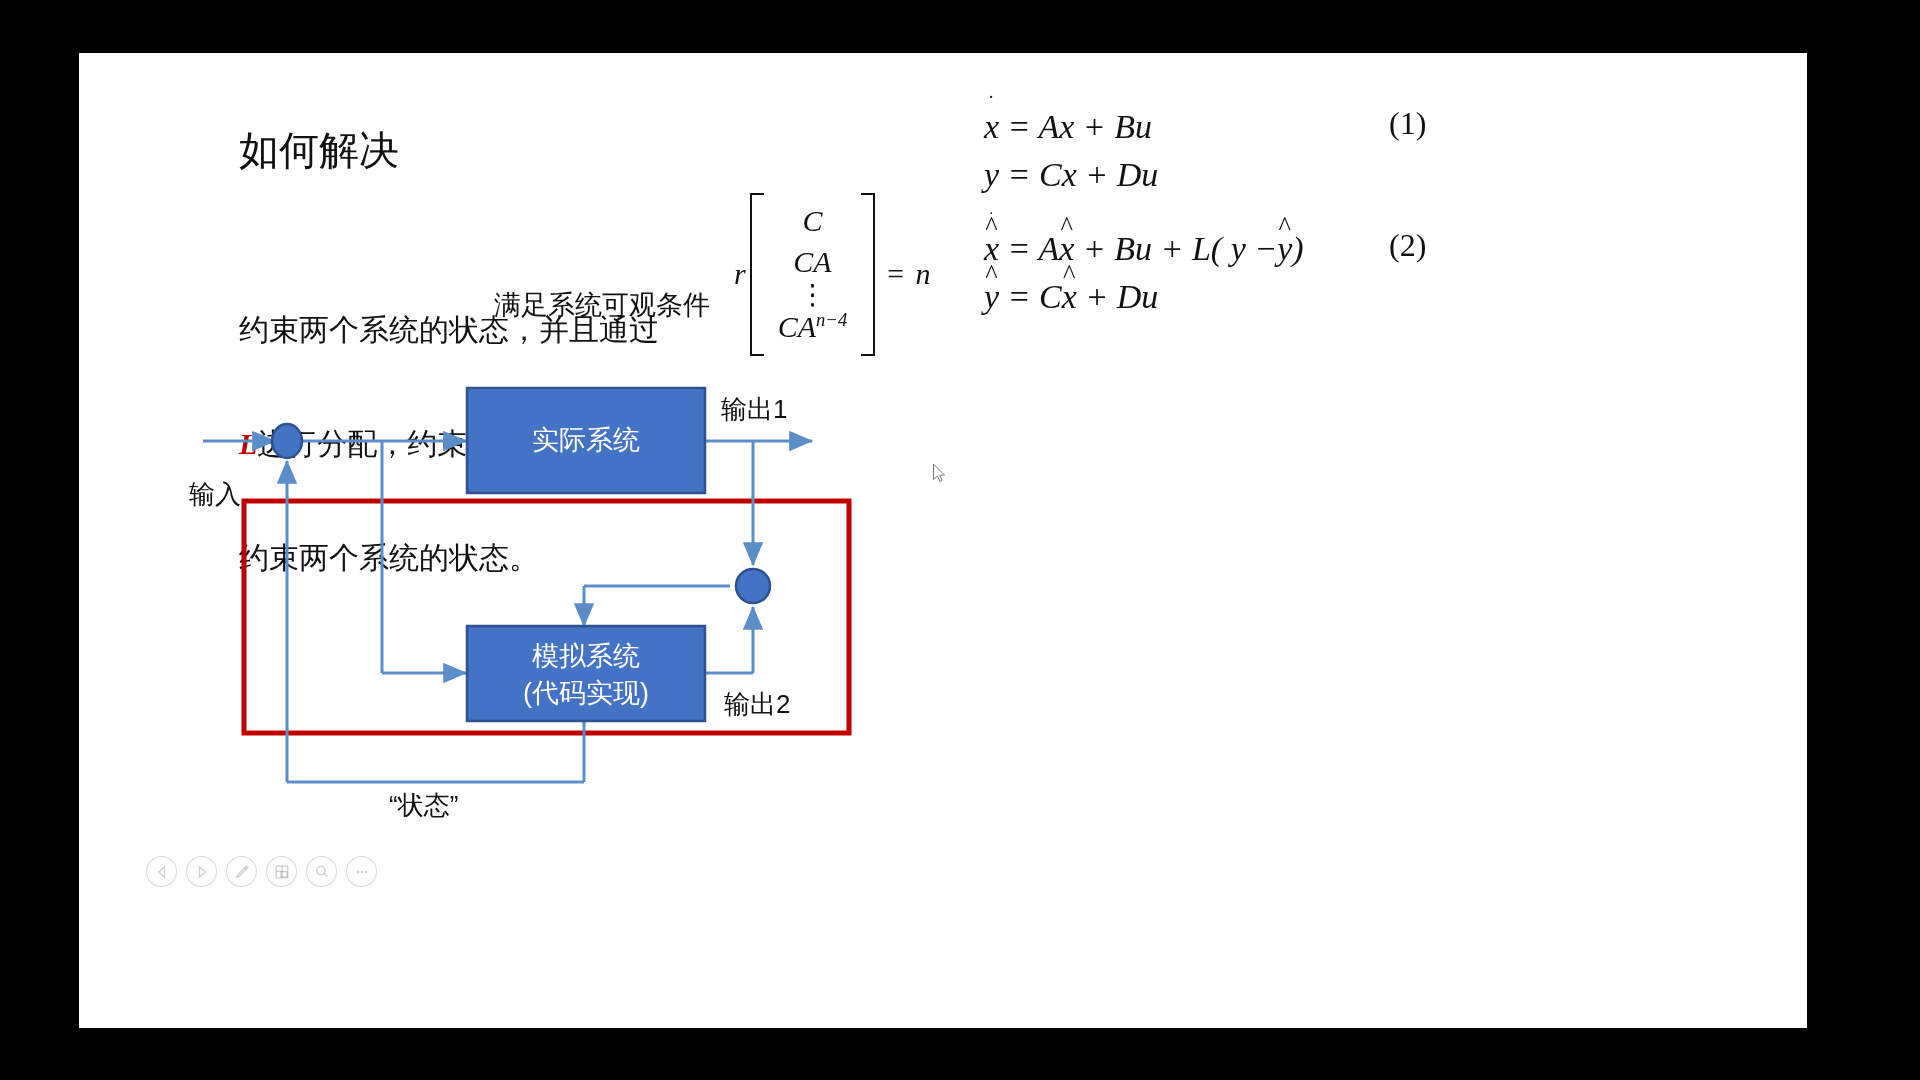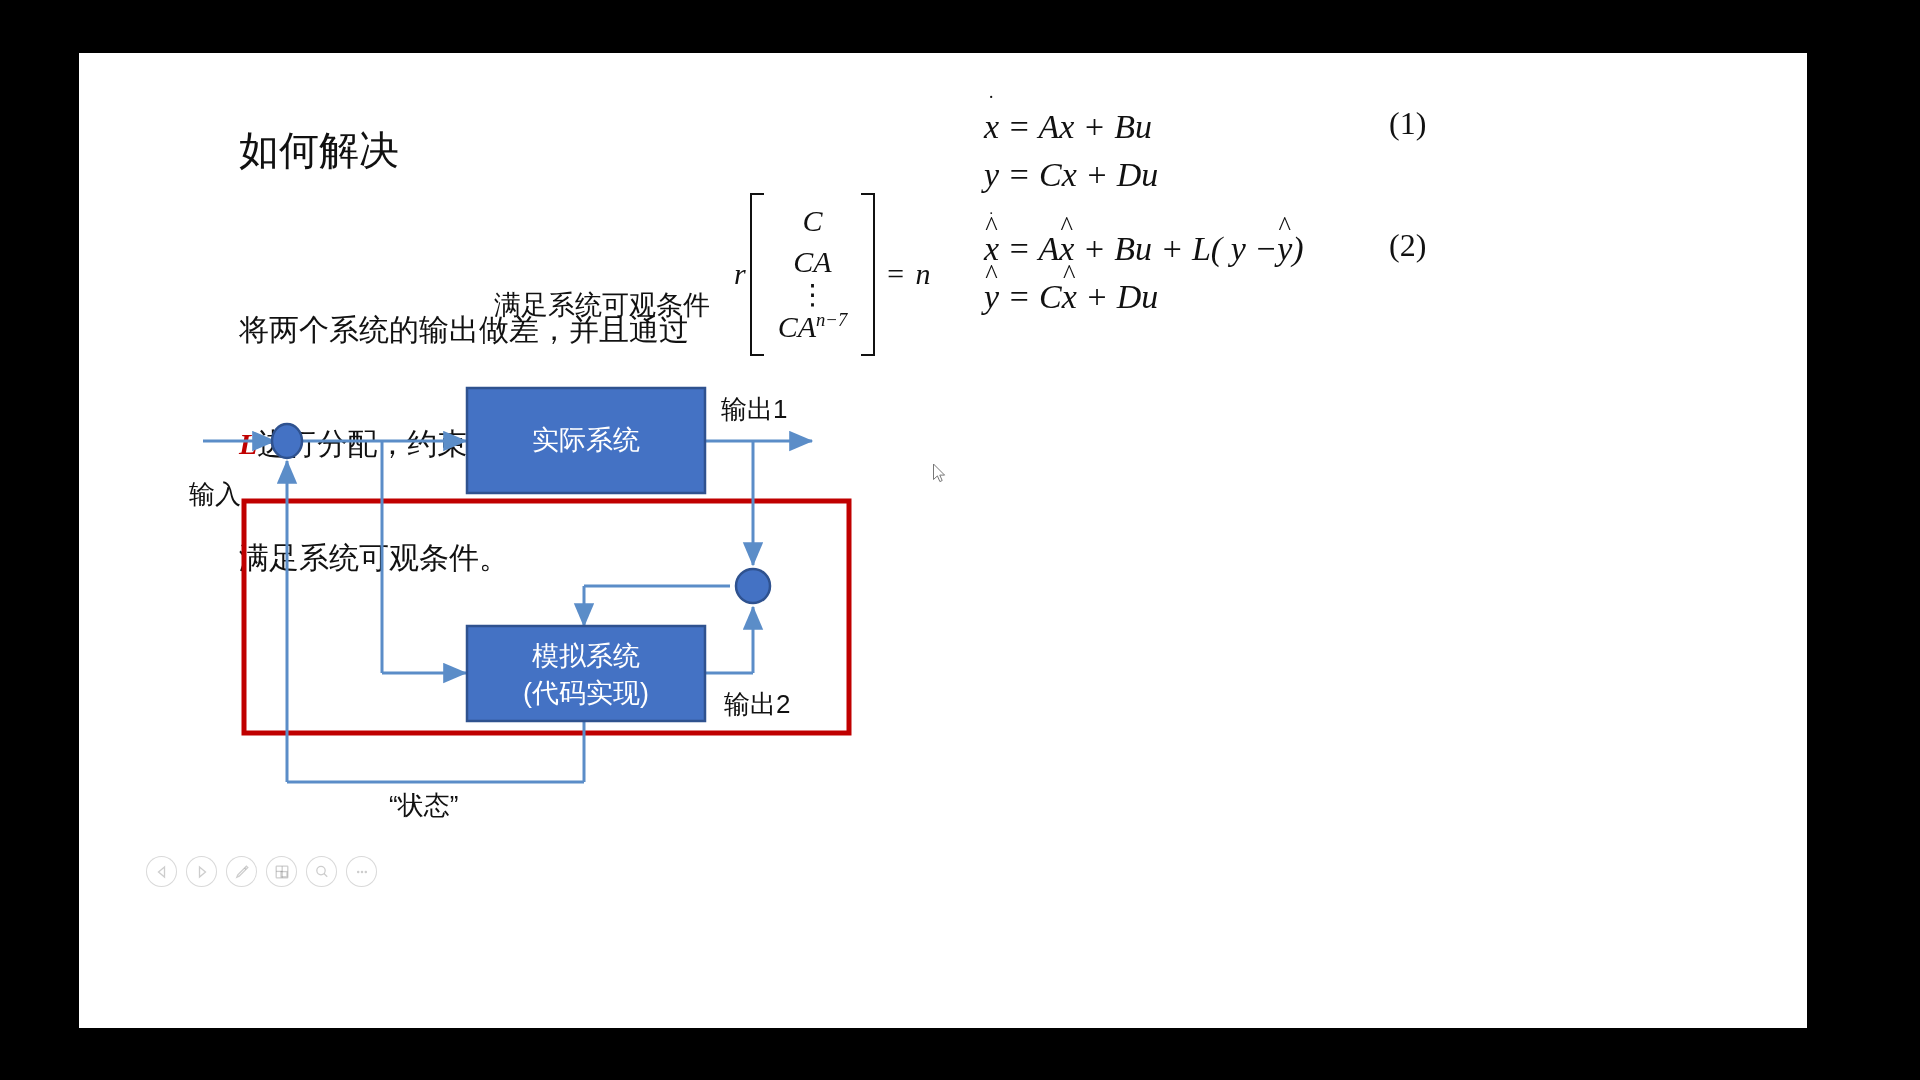--- a/index.html
+++ b/index.html
@@ -214,36 +214,36 @@
 </style>
 </head>
 <body>
 
 <div id="stage">
   <div id="slide">
 
     <div class="slide-title">如何解决</div>
 
     <div class="body-para">
-      <div><span>将两个系统的输出做差，并且通过</span></div>
+      <div><span>约束两个系统的状态，并且通过</span></div>
       <div><span class="hl">L</span><span>进行分配，约束两个系统的状态</span></div>
-      <div><span>满足系统可观条件。</span></div>
+      <div><span>约束两个系统的状态。</span></div>
     </div>
 
     <div class="obs-caption">满足系统可观条件</div>
 
     <div class="rank-expr">
       <span class="rank-r">r</span>
       <span class="mat-wrap">
         <span class="brk l"></span>
         <span class="mat-col">
           <span>C</span>
           <span>CA</span>
           <span class="vdots">⋮</span>
-          <span><span>CA</span><sup>n−7</sup></span>
+          <span><span>CA</span><sup>n−4</sup></span>
         </span>
         <span class="brk r"></span>
       </span>
       <span class="rank-eq">=</span>
       <span class="rank-eq">n</span>
     </div>
 
     <div class="eqblock" id="eq-group-1">
       <div>
         <span class="dotacc"><span class="acc">˙</span><span>x</span></span>

